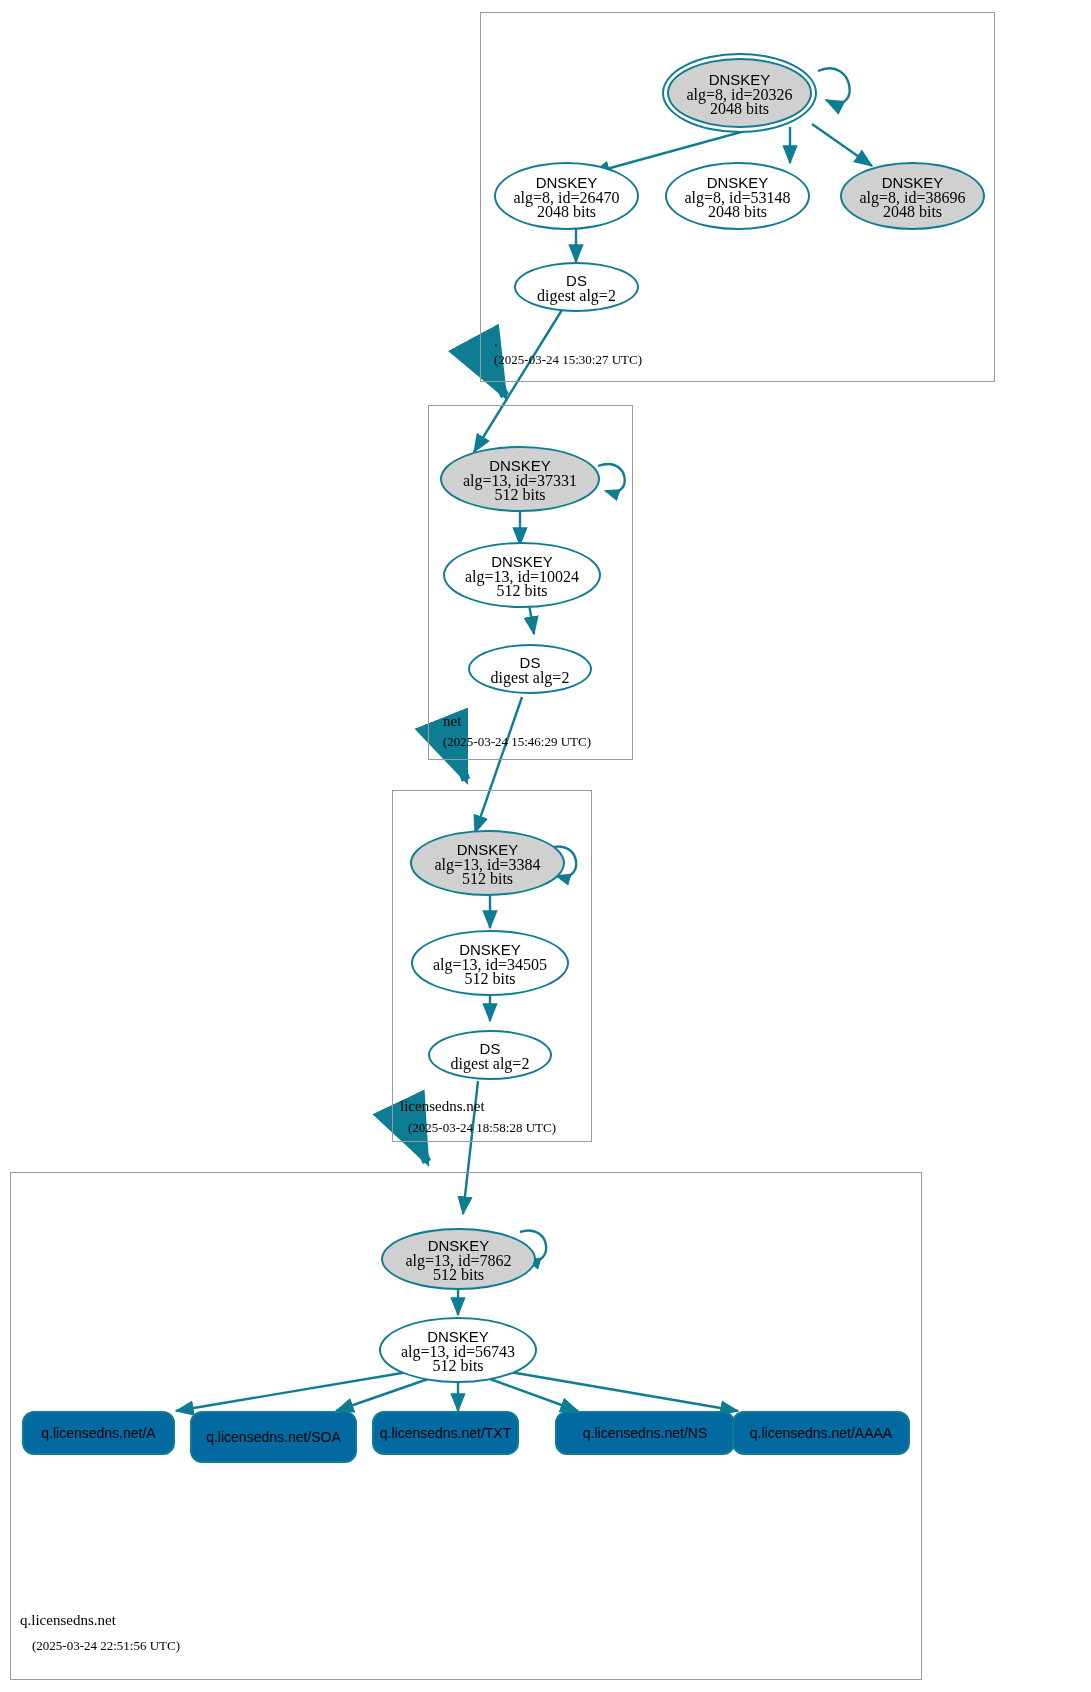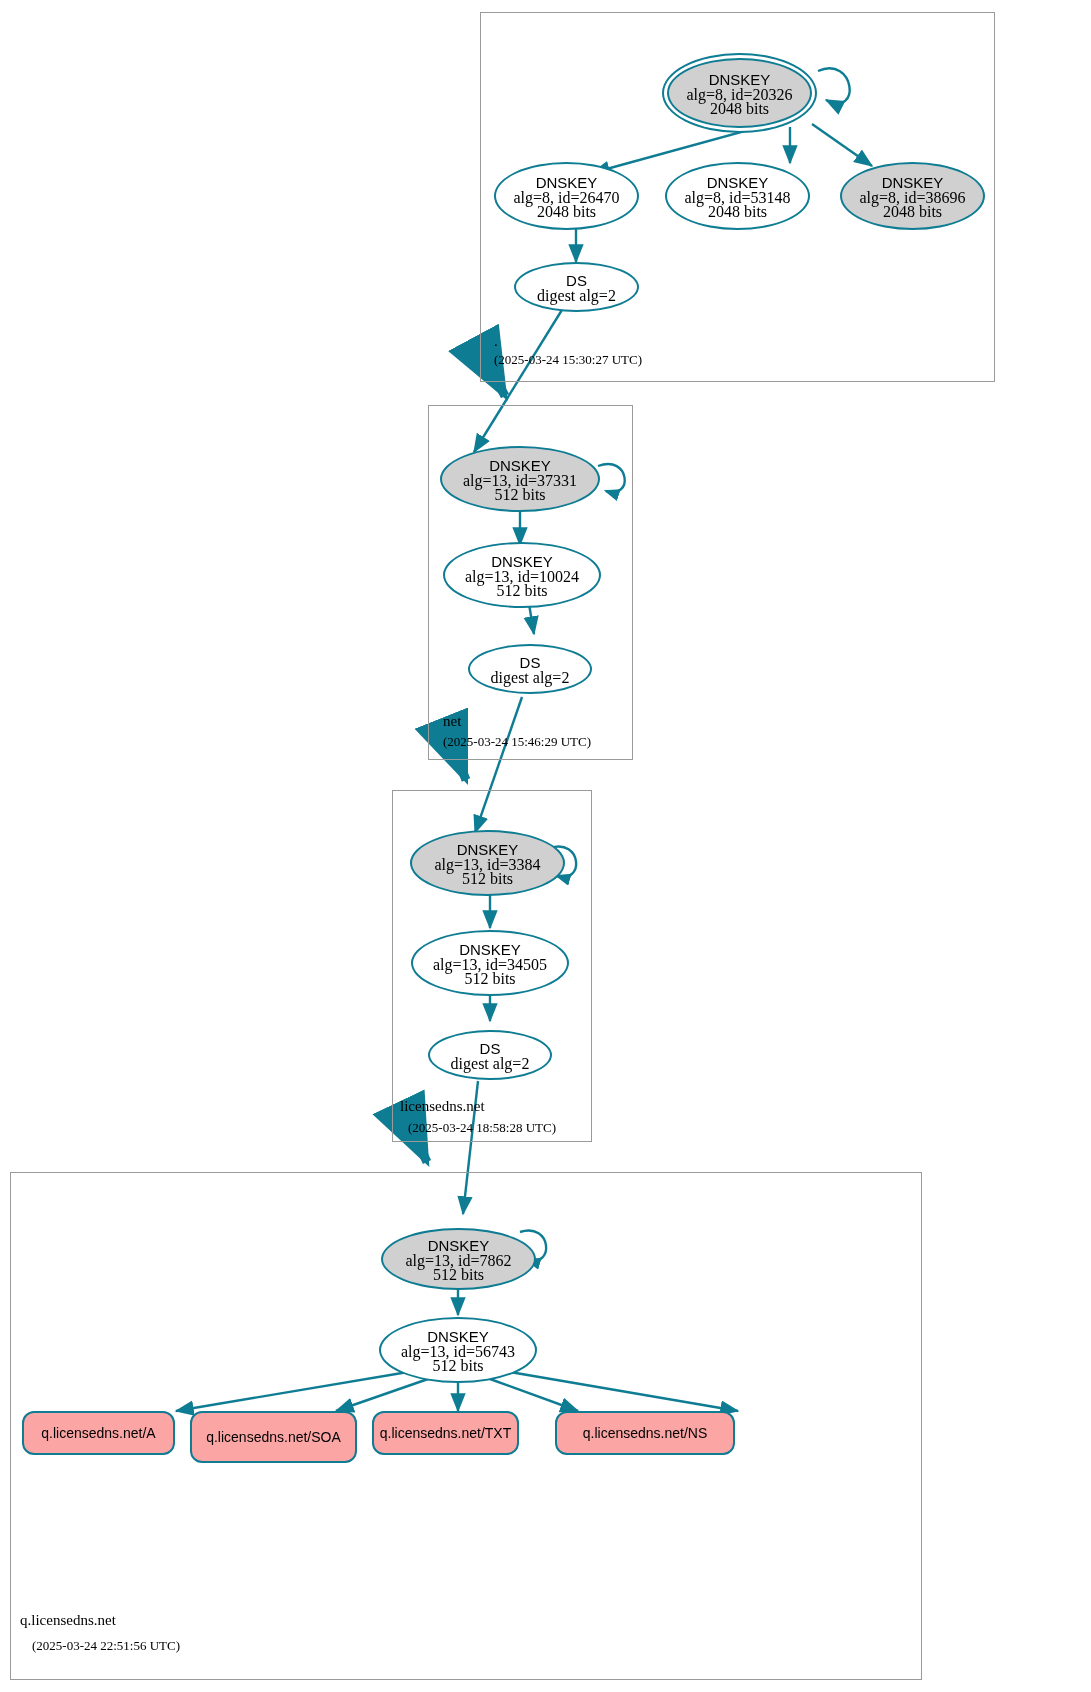--- a/index.html
+++ b/index.html
@@ -6,21 +6,21 @@
   body{font-family:"Liberation Sans", sans-serif;color:#000;}
   #canvas{position:relative;width:1091px;height:1692px;overflow:hidden;background:#fff;}
   svg.layer{position:absolute;left:0;top:0;width:1091px;height:1692px;pointer-events:none;}
   .zone-box{position:absolute;border:1px solid #9a9a9a;background:transparent;box-sizing:border-box;}
   .zone-label{position:absolute;font-family:"Liberation Serif", serif;font-size:15px;color:#000;white-space:nowrap;}
   .zone-time{position:absolute;font-family:"Liberation Serif", serif;font-size:13px;color:#000;white-space:nowrap;}
   .node{position:absolute;display:flex;flex-direction:column;align-items:center;justify-content:center;box-sizing:border-box;text-align:left;}
   .ellipse{border:2px solid #0e7c93;border-radius:50%;background:#ffffff;}
   .ellipse.shaded{background:#d0d0d0;}
   .ellipse.anchor{box-shadow:0 0 0 3px #ffffff, 0 0 0 5px #0e7c93;}
-  .rrset{border:2px solid #0e7c93;border-radius:12px;background:#fca5a5;}
+  .rrset{border:2px solid #0e7c93;border-radius:12px;background:#0369a1;}
   .t1{font-family:"Liberation Sans", sans-serif;font-size:15px;line-height:17px;color:#000;}
   .t2{font-family:"Liberation Serif", serif;font-size:16px;line-height:14px;color:#000000;}
   .rr-label{font-family:"Liberation Sans", sans-serif;font-size:14px;color:#000;white-space:nowrap;}
 </style>
 </head>
 <body>
 
 <div id="canvas">
 
   <svg class="layer" viewBox="0 0 1091 1692">
@@ -175,14 +175,17 @@
   </div>
   <div class="node rrset" style="left:190px;top:1411px;width:167px;height:52px;">
     <span class="rr-label">q.licensedns.net/SOA</span>
   </div>
   <div class="node rrset" style="left:372px;top:1411px;width:147px;height:44px;">
     <span class="rr-label">q.licensedns.net/TXT</span>
   </div>
   <div class="node rrset" style="left:555px;top:1411px;width:180px;height:44px;">
     <span class="rr-label">q.licensedns.net/NS</span>
   </div>
+  <div class="node rrset" style="left:732px;top:1411px;width:178px;height:44px;">
+    <span class="rr-label">q.licensedns.net/AAAA</span>
+  </div>
 
 </div>
 
 </body></html>

